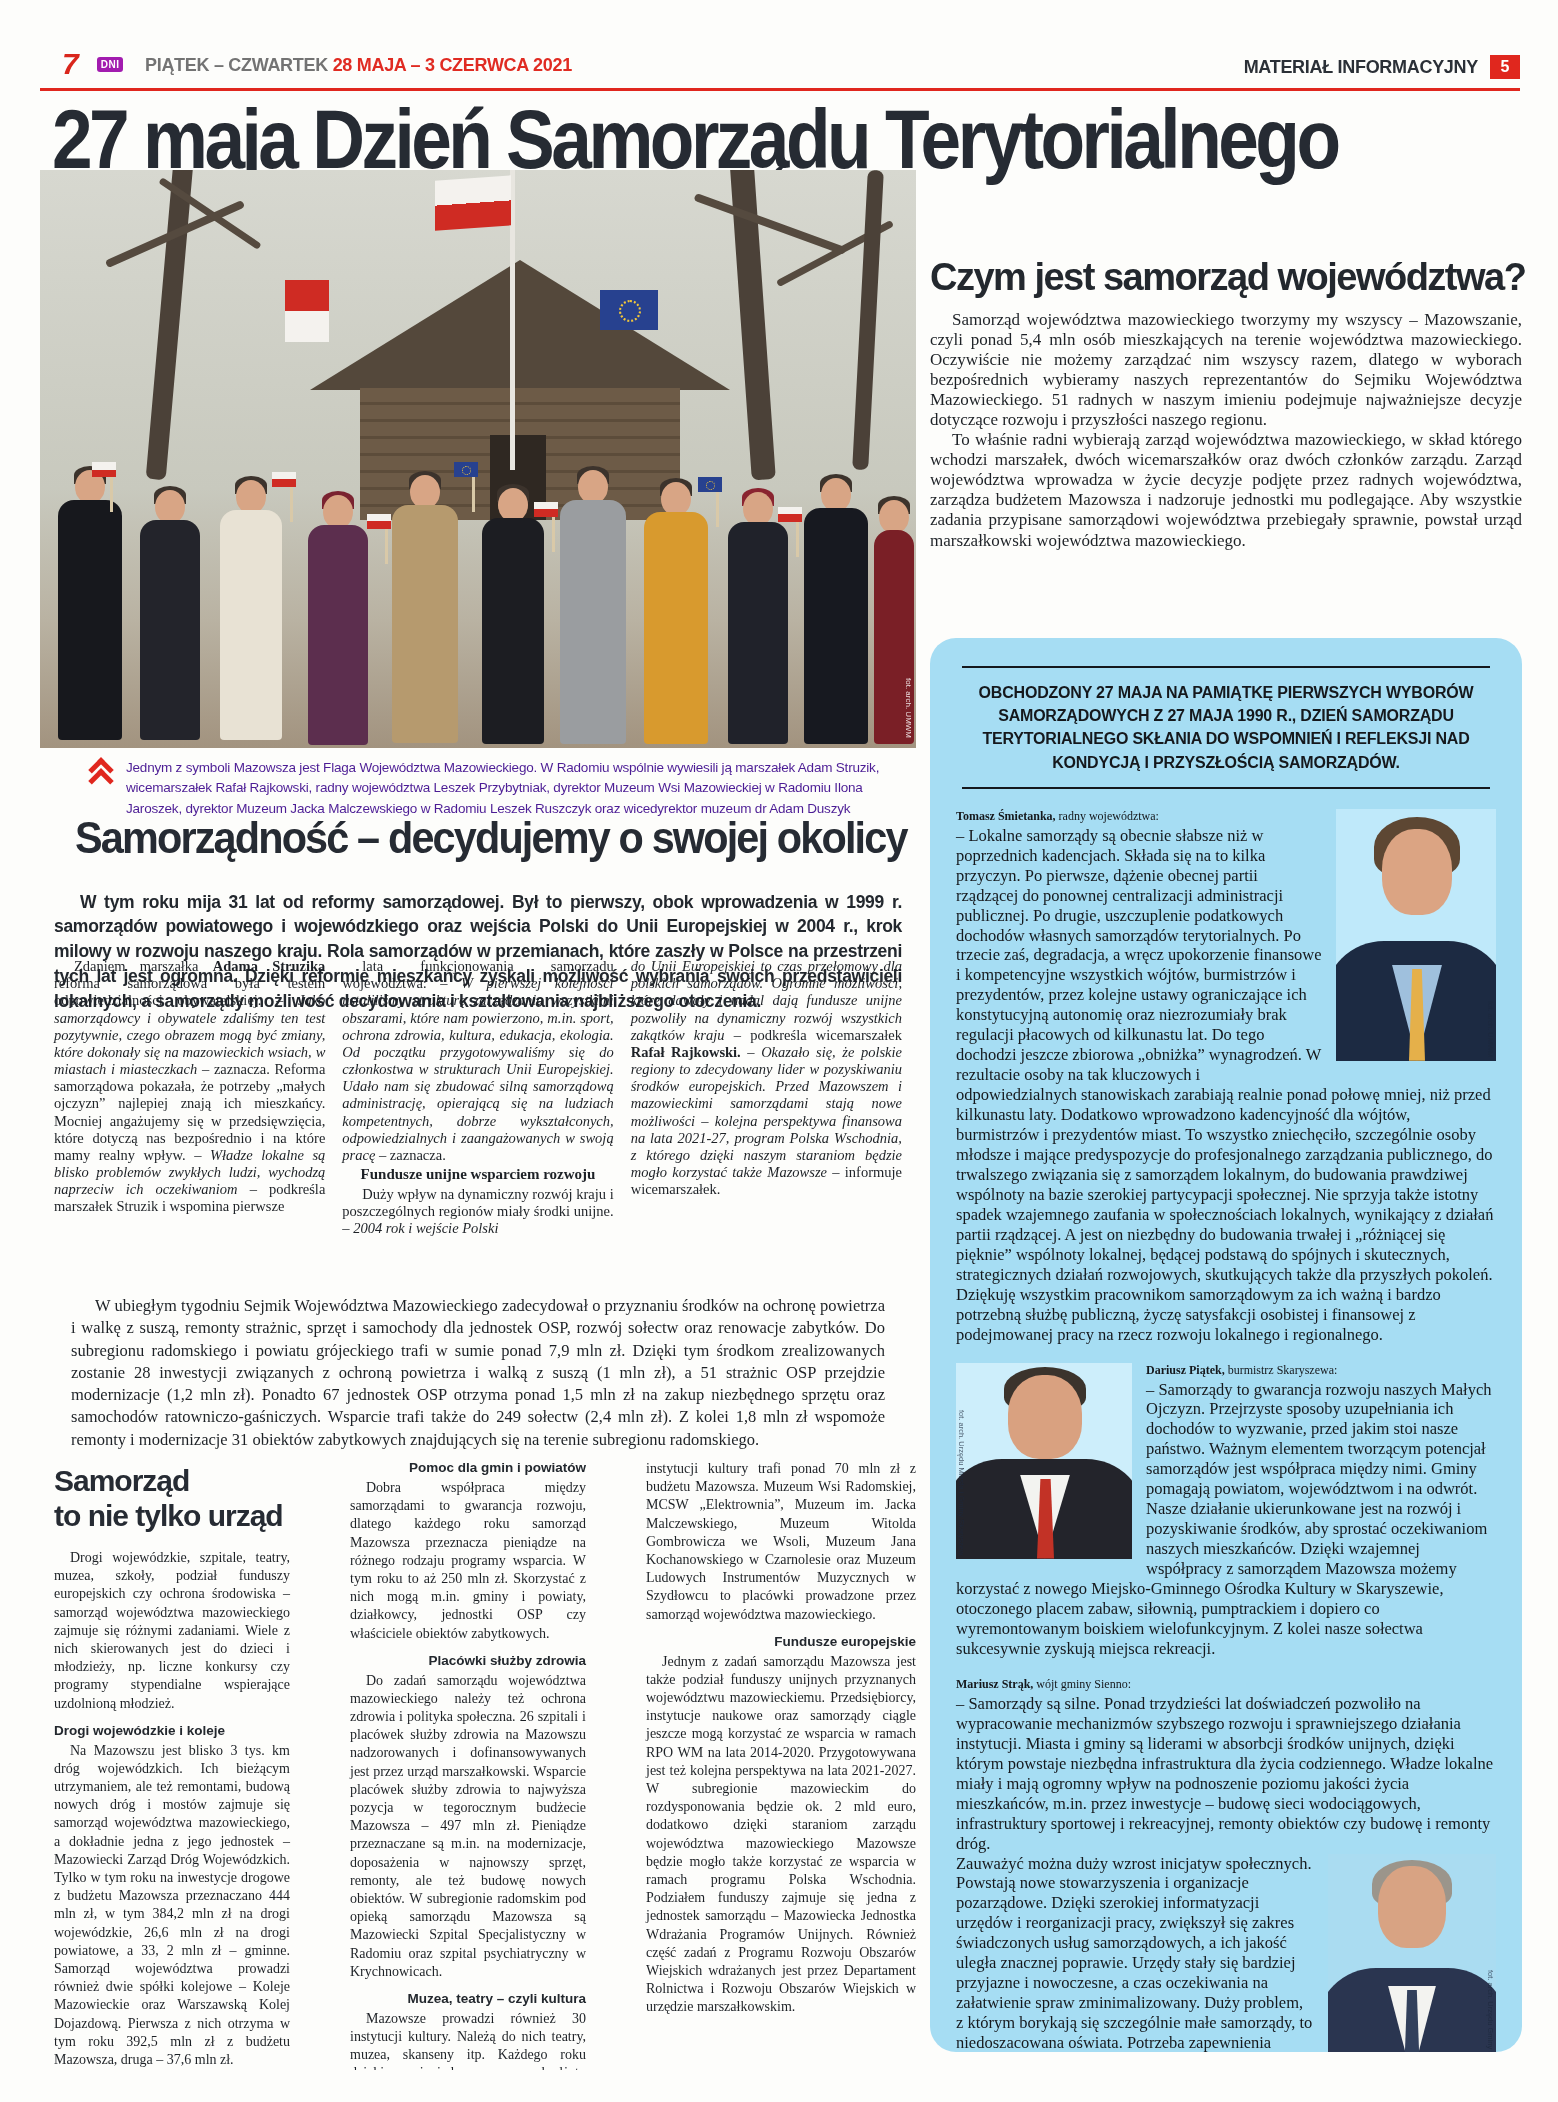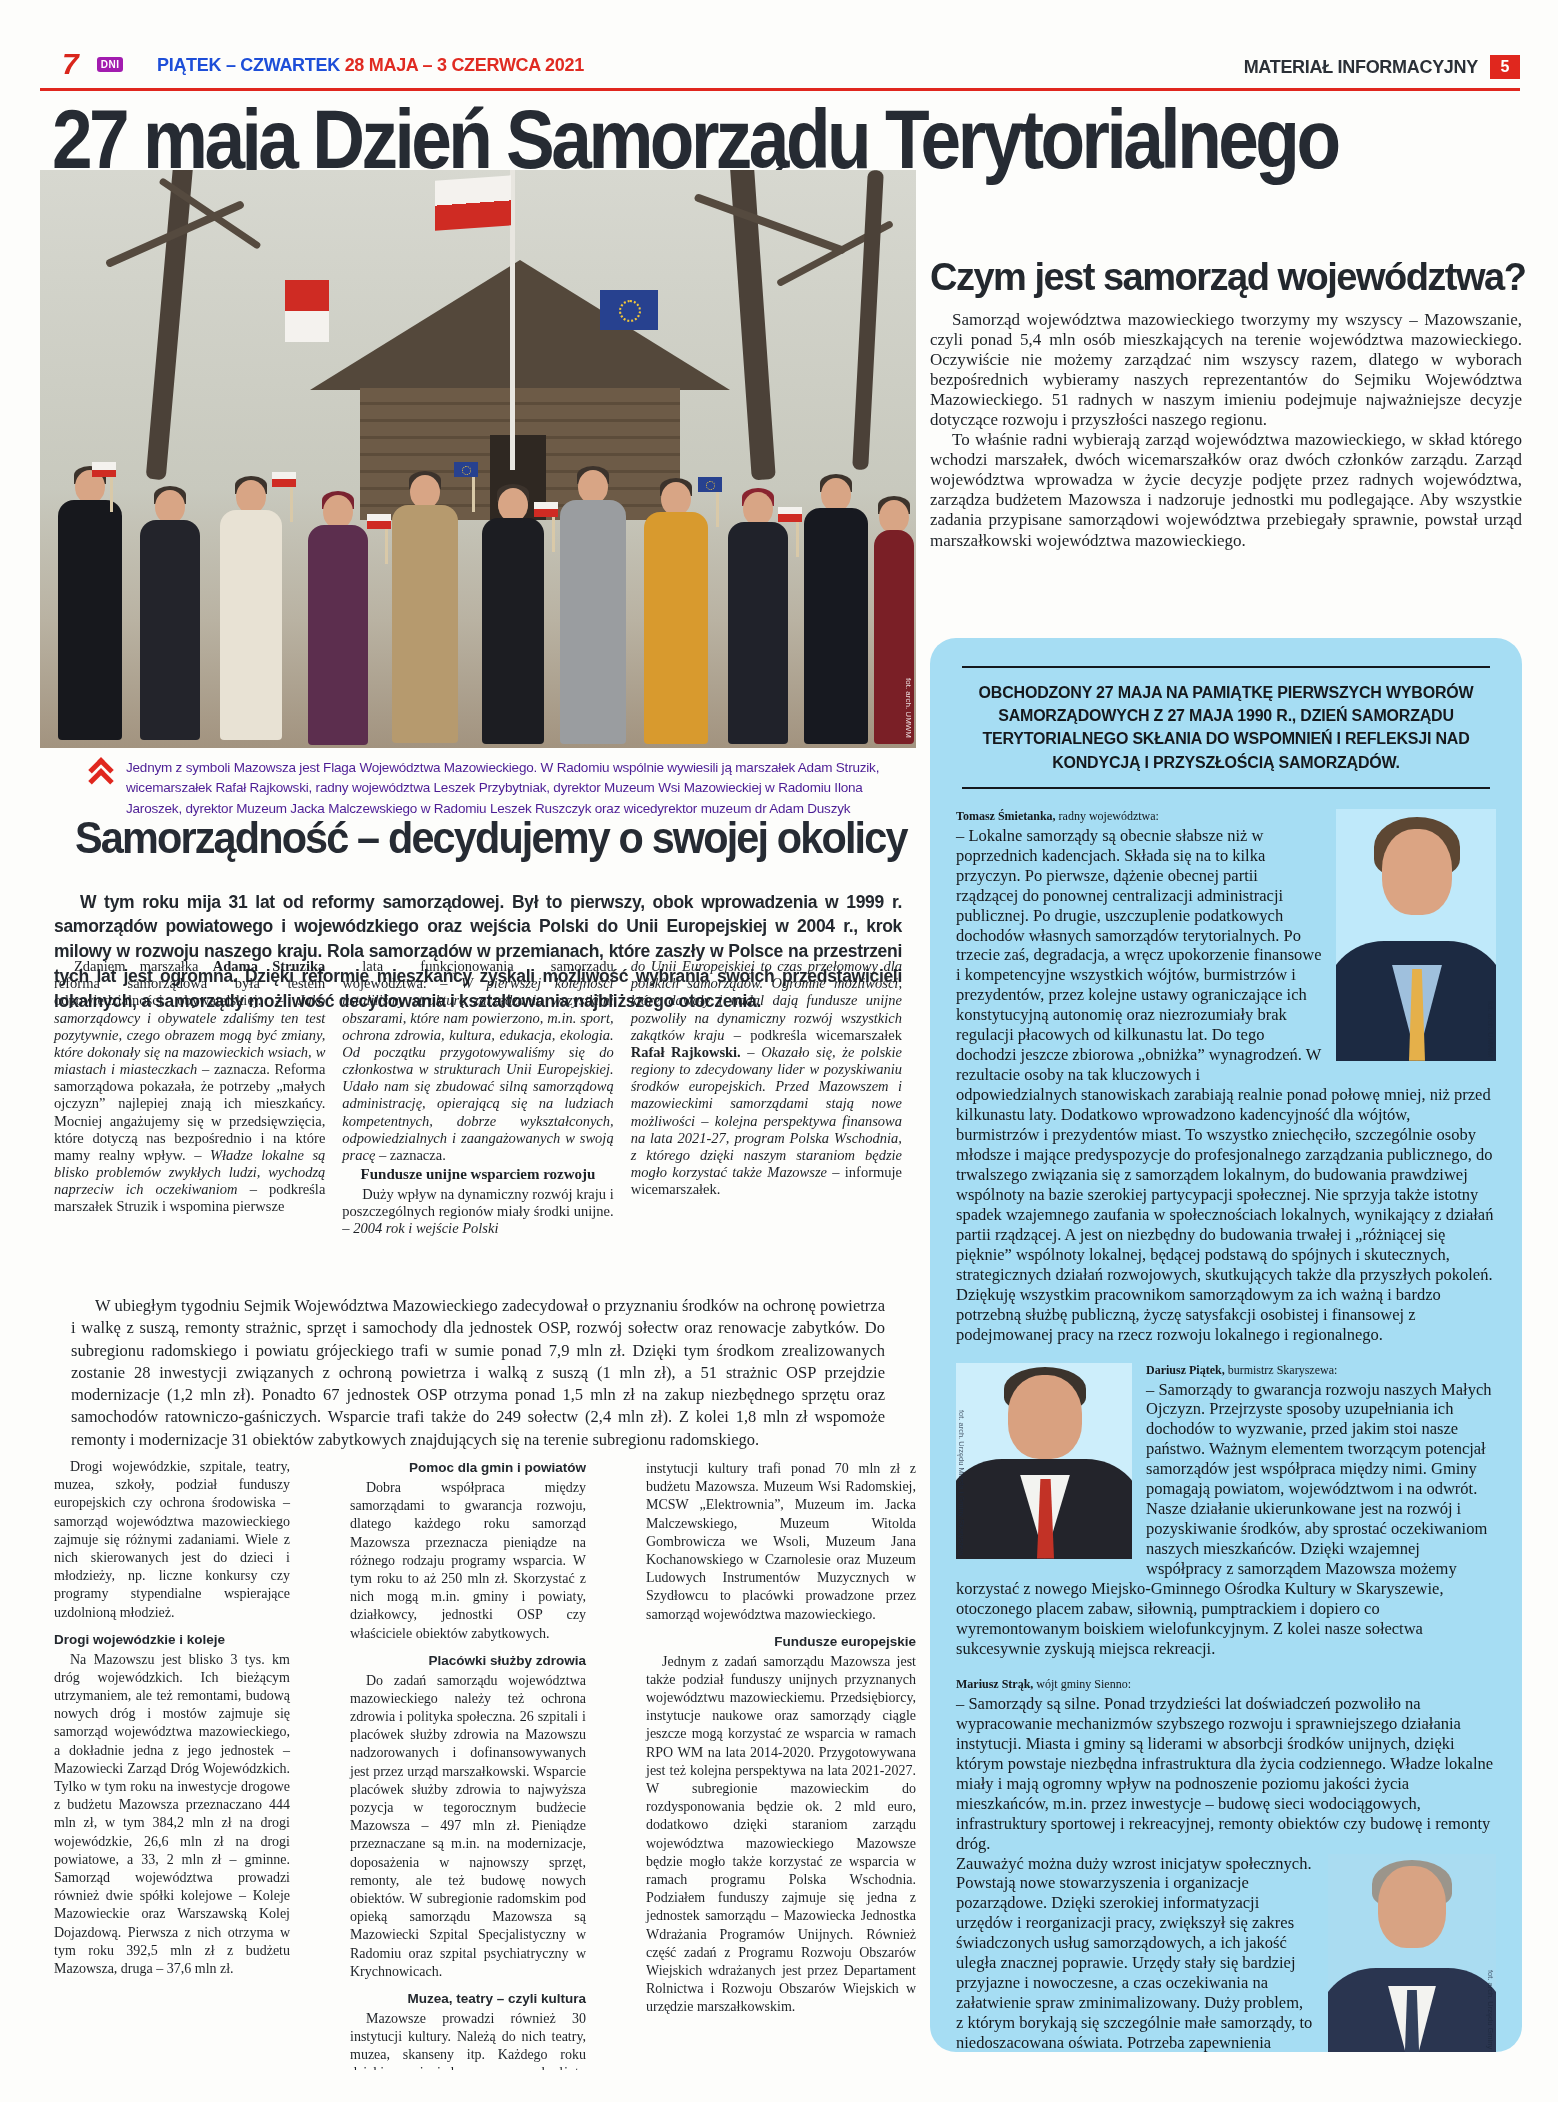--- a/index.html
+++ b/index.html
@@ -4,21 +4,21 @@
 <style>
   html,body{margin:0;padding:0;background:#e9e9e9;}
   .page{position:relative;width:1558px;height:2102px;background:#fdfdfb;margin:0 auto;
         font-family:"Liberation Sans",sans-serif;color:#23282e;overflow:hidden;}
   
   .hdr{position:absolute;left:40px;top:50px;width:1480px;height:32px;}
   .logo{position:absolute;left:22px;top:0;display:flex;align-items:center;}
   .seven{font-weight:bold;font-style:italic;font-size:30px;color:#d9261c;line-height:28px;letter-spacing:-2px;}
   .dni{background:#a21caf;color:#fff;font-weight:bold;font-size:10px;padding:2px 4px;border-radius:3px;margin-left:20px;letter-spacing:.5px;}
   .hdr-left{position:absolute;left:105px;top:5px;font-weight:bold;font-size:18px;letter-spacing:-.3px;white-space:nowrap;}
-  .hdr-left .dark{color:#1d4ed8;margin-left:12px;} .hdr-left .red{color:#e02b22;}
+  .hdr-left .dark{color:#737373;} .hdr-left .red{color:#e02b22;}
   .hdr-right{position:absolute;right:0;top:5px;display:flex;align-items:center;gap:12px;}
   .mat{font-weight:bold;font-size:18px;color:#2b3037;letter-spacing:-.3px;}
   .pageno{background:#e0271e;color:#fff;font-weight:bold;font-size:16px;width:30px;height:24px;display:flex;align-items:center;justify-content:center;}
   .redrule{position:absolute;left:40px;top:88px;width:1480px;height:3px;background:#e0271e;}
   
   .headline{position:absolute;left:52px;top:92px;width:1500px;font-weight:bold;font-size:83px;
             color:#262b33;letter-spacing:-4px;transform:scaleX(.88);transform-origin:left top;white-space:nowrap;}
   
   .leftcol{position:absolute;left:40px;top:170px;width:876px;}
   
@@ -239,20 +239,24 @@
         <p style="text-indent:0;"><i>do Unii Europejskiej to czas przełomowy dla polskich samorządów. Ogromne możliwości, które dawały i nadal dają fundusze unijne pozwoliły na dynamiczny rozwój wszystkich zakątków kraju</i><span> – podkreśla wicemarszałek </span><b>Rafał Rajkowski.</b><span> – </span><i>Okazało się, że polskie regiony to zdecydowany lider w pozyskiwaniu środków europejskich. Przed Mazowszem i mazowieckimi samorządami stają nowe możliwości – kolejna perspektywa finansowa na lata 2021-27, program Polska Wschodnia, z którego dzięki naszym staraniom będzie mogło korzystać także Mazowsze</i><span> – informuje wicemarszałek.</span></p>
       </div>
     </div>
 
     <div class="maz">
       <p>W ubiegłym tygodniu Sejmik Województwa Mazowieckiego zadecydował o przyznaniu środków na ochronę powietrza i walkę z suszą, remonty strażnic, sprzęt i samochody dla jednostek OSP, rozwój sołectw oraz renowacje zabytków. Do subregionu radomskiego i powiatu grójeckiego trafi w sumie ponad 7,9 mln zł. Dzięki tym środkom zrealizowanych zostanie 28 inwestycji związanych z ochroną powietrza i walką z suszą (1 mln zł), a 51 strażnic OSP przejdzie modernizacje (1,2 mln zł). Ponadto 67 jednostek OSP otrzyma ponad 1,5 mln zł na zakup niezbędnego sprzętu oraz samochodów ratowniczo-gaśniczych. Wsparcie trafi także do 249 sołectw (2,4 mln zł). Z kolei 1,8 mln zł wspomoże remonty i modernizacje 31 obiektów zabytkowych znajdujących się na terenie subregionu radomskiego.</p>
     </div>
 
     <div class="bottom">
       <div>
+        <div class="b-title">
+          <span style="display:block;">Samorząd</span>
+          <span style="display:block;">to nie tylko urząd</span>
+        </div>
         <p>Drogi wojewódzkie, szpitale, teatry, muzea, szkoły, podział funduszy europejskich czy ochrona środowiska – samorząd województwa mazowieckiego zajmuje się różnymi zadaniami. Wiele z nich skierowanych jest do dzieci i młodzieży, np. liczne konkursy czy programy stypendialne wspierające uzdolnioną młodzież.</p>
         <div class="b-sub">Drogi wojewódzkie i koleje</div>
         <p>Na Mazowszu jest blisko 3 tys. km dróg wojewódzkich. Ich bieżącym utrzymaniem, ale też remontami, budową nowych dróg i mostów zajmuje się samorząd województwa mazowieckiego, a dokładnie jedna z jego jednostek – Mazowiecki Zarząd Dróg Wojewódzkich. Tylko w tym roku na inwestycje drogowe z budżetu Mazowsza przeznaczano 444 mln zł, w tym 384,2 mln zł na drogi wojewódzkie, 26,6 mln zł na drogi powiatowe, a 33, 2 mln zł – gminne. Samorząd województwa prowadzi również dwie spółki kolejowe – Koleje Mazowieckie oraz Warszawską Kolej Dojazdową. Pierwsza z nich otrzyma w tym roku 392,5 mln zł z budżetu Mazowsza, druga – 37,6 mln zł.</p>
       </div>
       <div>
         <div class="b-sub center" style="margin-top:2px;">Pomoc dla gmin i powiatów</div>
         <p>Dobra współpraca między samorządami to gwarancja rozwoju, dlatego każdego roku samorząd Mazowsza przeznacza pieniądze na różnego rodzaju programy wsparcia. W tym roku to aż 250 mln zł. Skorzystać z nich mogą m.in. gminy i powiaty, działkowcy, jednostki OSP czy właściciele obiektów zabytkowych.</p>
         <div class="b-sub center">Placówki służby zdrowia</div>
         <p>Do zadań samorządu województwa mazowieckiego należy też ochrona zdrowia i polityka społeczna. 26 szpitali i placówek służby zdrowia na Mazowszu nadzorowanych i dofinansowywanych jest przez urząd marszałkowski. Wsparcie placówek służby zdrowia to najwyższa pozycja w tegorocznym budżecie Mazowsza – 497 mln zł. Pieniądze przeznaczane są m.in. na modernizacje, doposażenia w najnowszy sprzęt, remonty, ale też budowę nowych obiektów. W subregionie radomskim pod opieką samorządu Mazowsza są Mazowiecki Szpital Specjalistyczny w Radomiu oraz szpital psychiatryczny w Krychnowicach.</p>
         <div class="b-sub center">Muzea, teatry – czyli kultura</div>

